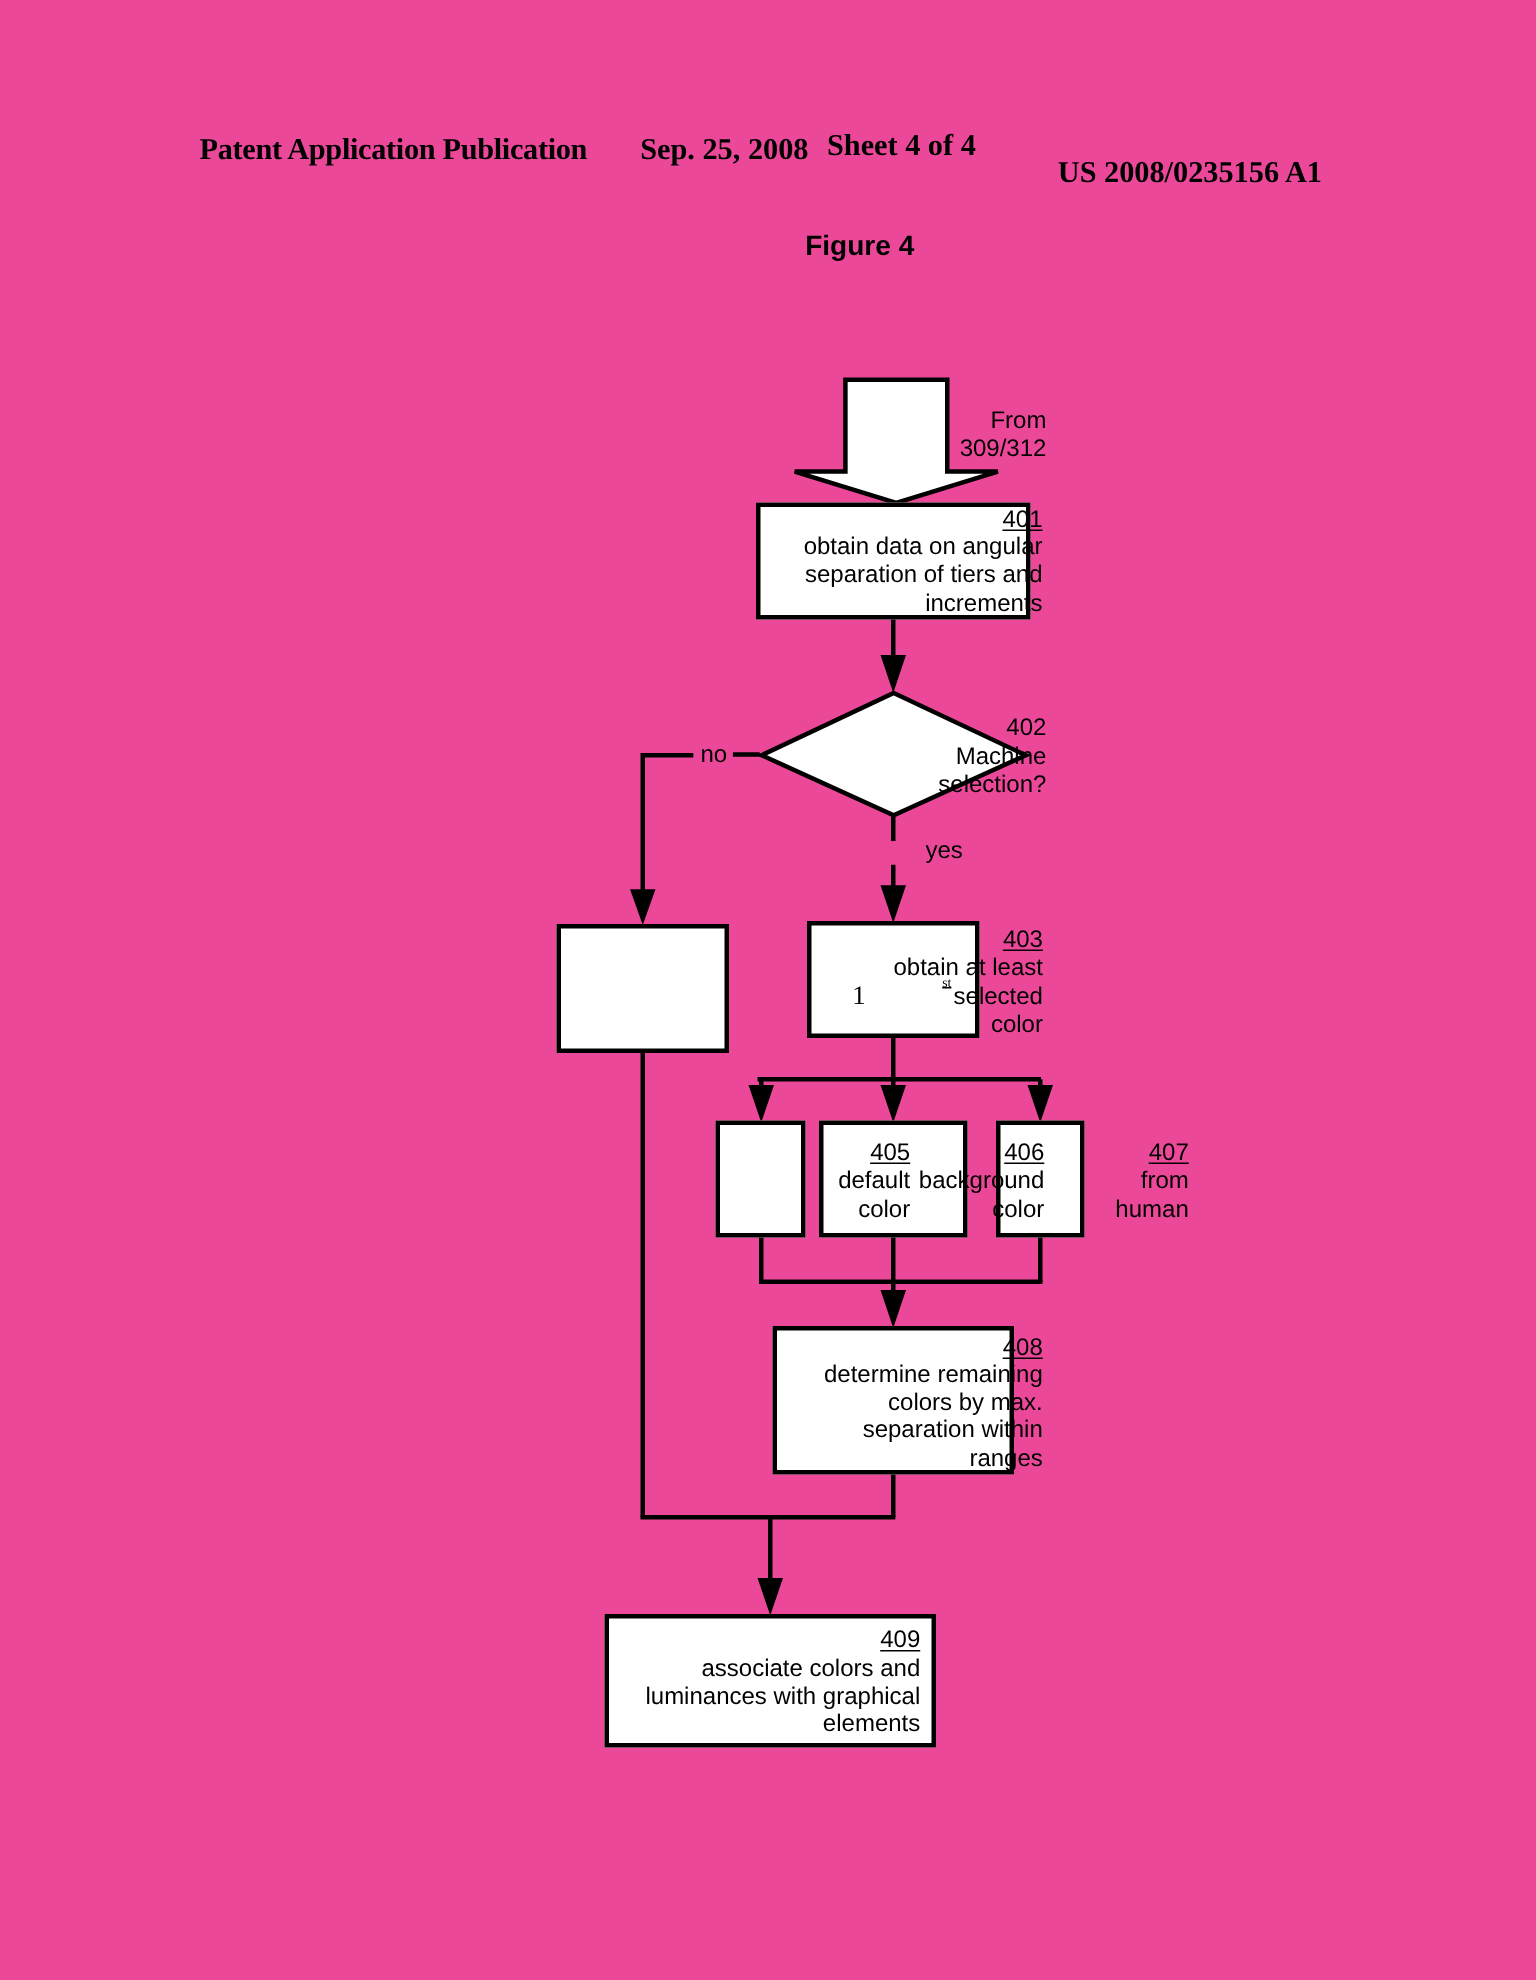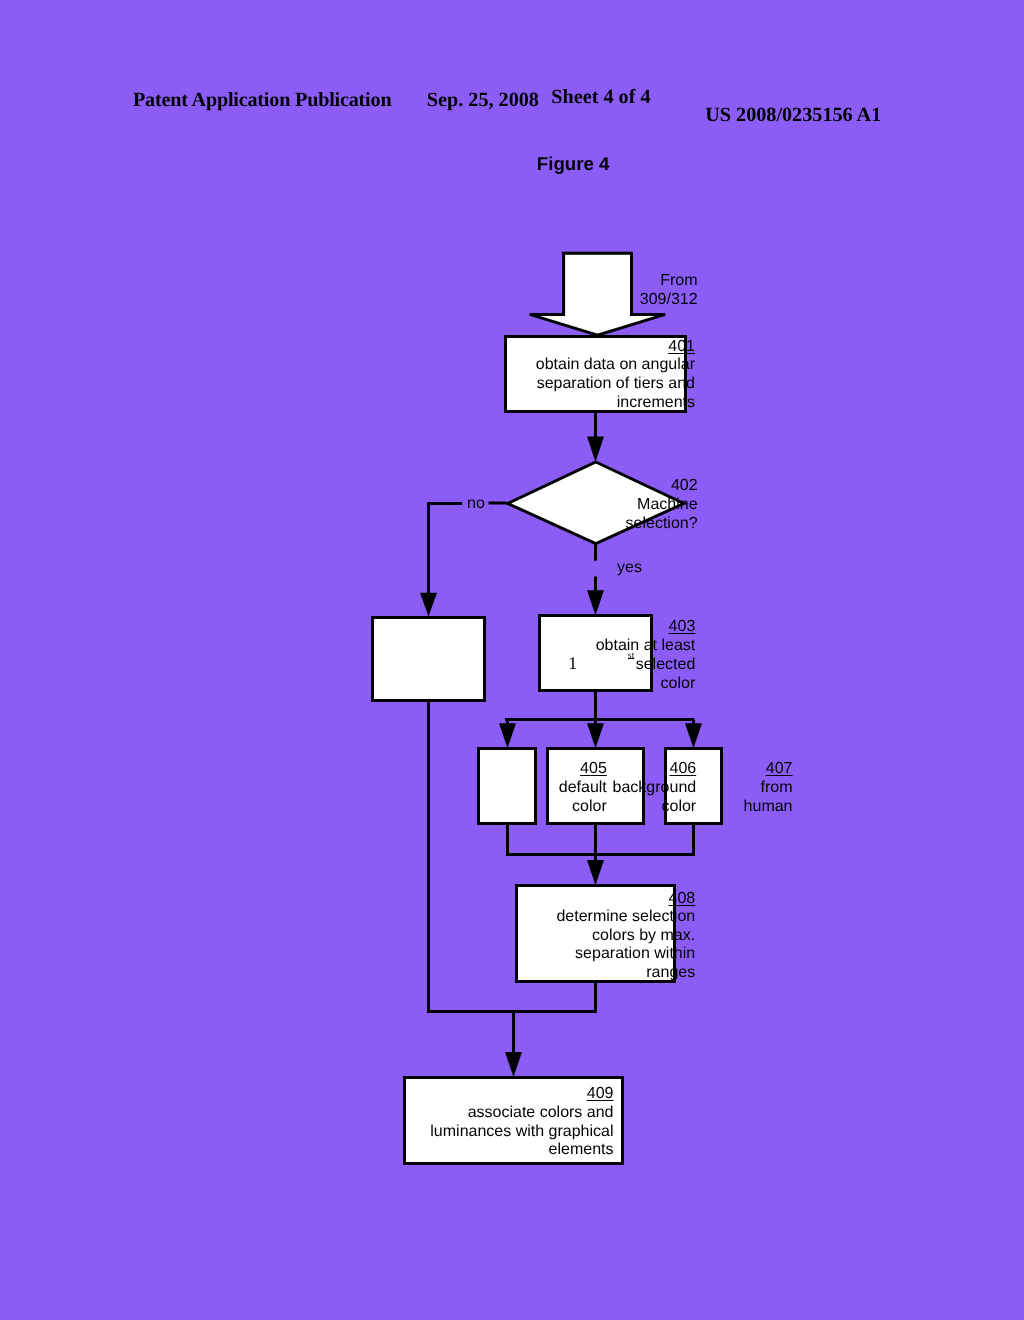--- a/index.html
+++ b/index.html
@@ -1,21 +1,21 @@
 <!DOCTYPE html>
 <html><head>
 <meta charset="utf-8">
 <title>Patent Application Publication</title>
 <style>
   html,body{margin:0;padding:0;}
   body{width:1024px;height:1320px;background:#ffffff;color:#000000;overflow:hidden;
        font-family:"Liberation Sans",sans-serif;
        -webkit-font-smoothing:antialiased;
        text-rendering:geometricPrecision;}
-  #page{position:relative;width:1024px;height:1320px;background:#8b5cf6;}
+  #page{position:relative;width:1024px;height:1320px;background:#ec4899;}
 
   .hdr{position:absolute;opacity:0.999;transform:translateZ(0);font-family:"Liberation Serif",serif;font-weight:bold;
        font-size:20.2px;white-space:nowrap;line-height:20px;}
 
   #fig-label{position:absolute;opacity:0.999;transform:translateZ(0);font-size:18.7px;line-height:20px;white-space:nowrap;}
 
   svg#chart{position:absolute;left:0;top:0;width:1024px;height:1320px;overflow:visible;}
 
   .boxshape{position:absolute;box-sizing:border-box;border:3px solid #000;background:#fff;}
 
@@ -122,21 +122,21 @@
   </div>
 
   <div class="txt" style="left:592.5px;top:760.1px;width:200px;line-height:18.8px;">
     <div><span class="ref">407</span></div>
     <div>from</div>
     <div>human</div>
   </div>
 
   <div class="txt" style="left:495.2px;top:889.7px;width:200px;line-height:18.6px;">
     <div><span class="ref">408</span></div>
-    <div>determine selection</div>
+    <div>determine remaining</div>
     <div>colors by max.</div>
     <div>separation within</div>
     <div>ranges</div>
   </div>
 
   <div class="txt" style="left:413.5px;top:1085.2px;width:200px;">
     <div><span class="ref">409</span></div>
     <div>associate colors and</div>
     <div>luminances with graphical</div>
     <div>elements</div>

